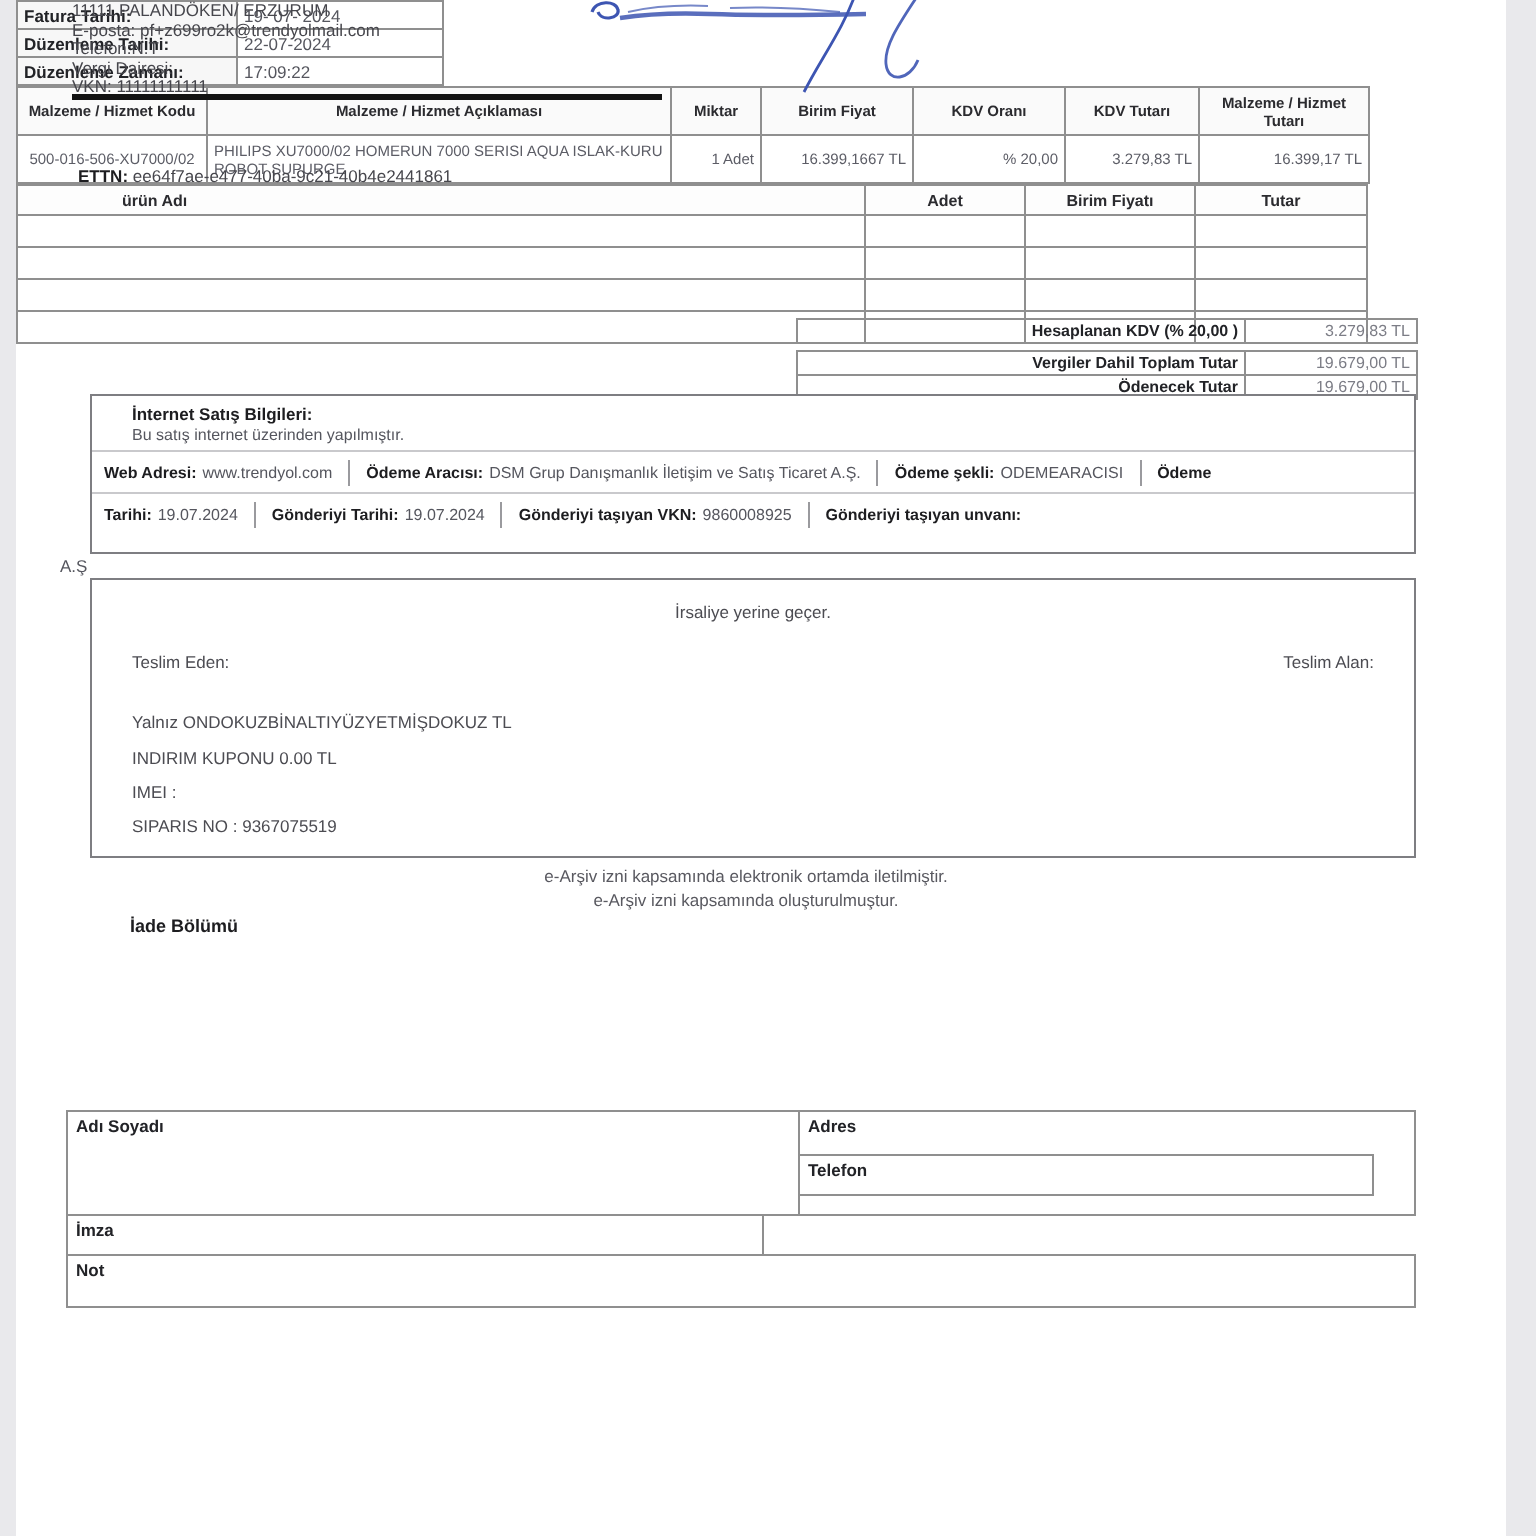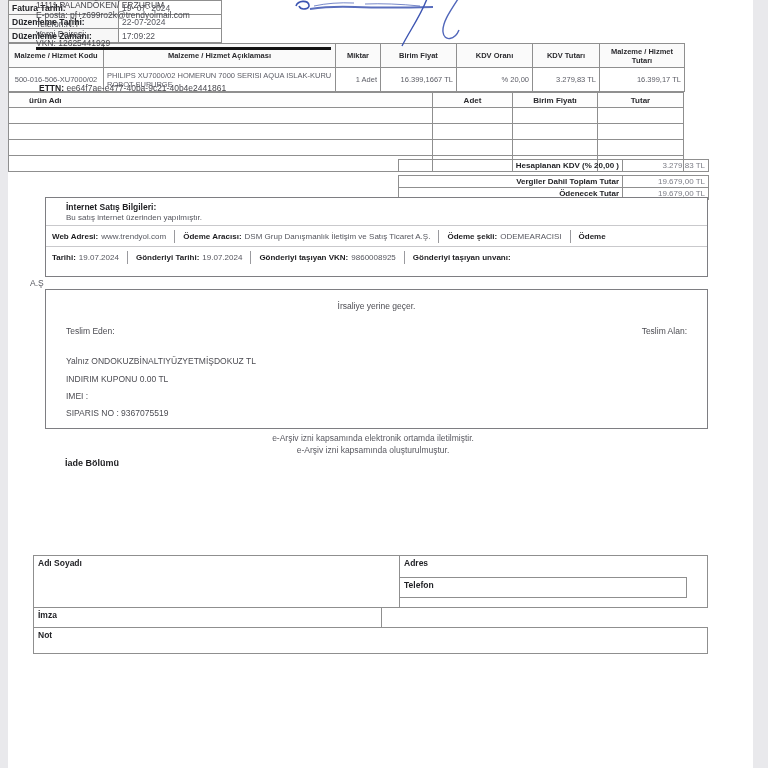--- a/index.html
+++ b/index.html
@@ -54,38 +54,38 @@
 
   .earsiv { left:0; right:15px; text-align:center; font-size:8.5px; color:#595960; }
 
   .iade-title { left:57px; top:458px; font-size:9px; }
 
   
   .ret { left:25px; top:471px; border-collapse:collapse; table-layout:fixed; }
   .ret th, .ret td { border:1px solid #8f8f8f; font-size:8px; }
   .ret th { font-weight:bold; color:#2b2b2f; height:15px; background:#fdfdfd; }
   .ret td { height:16px; }
-  .ret .uru { text-align:left; padding-left:20px; }
+  .ret .uru { text-align:left; padding-left:52px; }
   .bcell { position:absolute; border:1px solid #8f8f8f; background:#fff; }
   .bcell .cap { position:absolute; left:4px; top:2px; font-size:8.5px; font-weight:bold; color:#222327; }
 
   .edge-strip-left { left:0; top:0; width:8px; height:768px; background:#e9e9ec; }
   .edge-strip-right { left:753px; top:0; width:15px; height:768px; background:#e9e9ec; }
 </style>
 </head>
 <body>
 
 <div class="page">
 
   <div class="abs seller doc-text">
     <div>11111  PALANDÖKEN/ ERZURUM</div>
     <div>E-posta: pf+z699ro2k@trendyolmail.com</div>
     <div>Telefon:N.T</div>
     <div>Vergi Dairesi:</div>
-    <div>VKN: 12625441929</div>
+    <div>VKN: 11111111111</div>
   </div>
   <div class="abs thickline"></div>
   <div class="abs ettn">
     <span class="b">ETTN:</span>
     <span>ee64f7ae-e477-40ba-9c21-40b4e2441861</span>
   </div>
 
   <svg class="abs" style="left:262px; top:0; overflow:visible;" width="210" height="70">
     <path d="M 26,6 c 2,-6 12,-6 13,-1 c 1,4 -8,6 -10,1" fill="none" stroke-width="1.6" stroke="#3d55b2"></path>
     <path d="M 40,9 q 20,-3 45,-2 q 30,1 78,0" fill="none" stroke-width="2.2" opacity="0.85" stroke="#3d55b2"></path>

